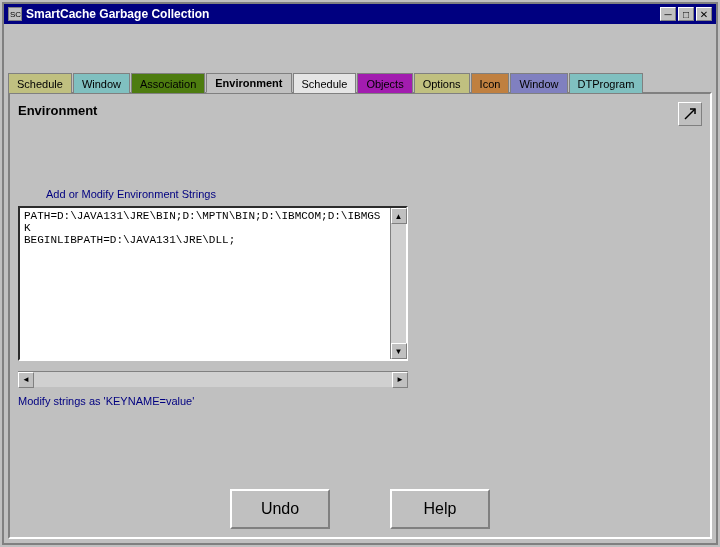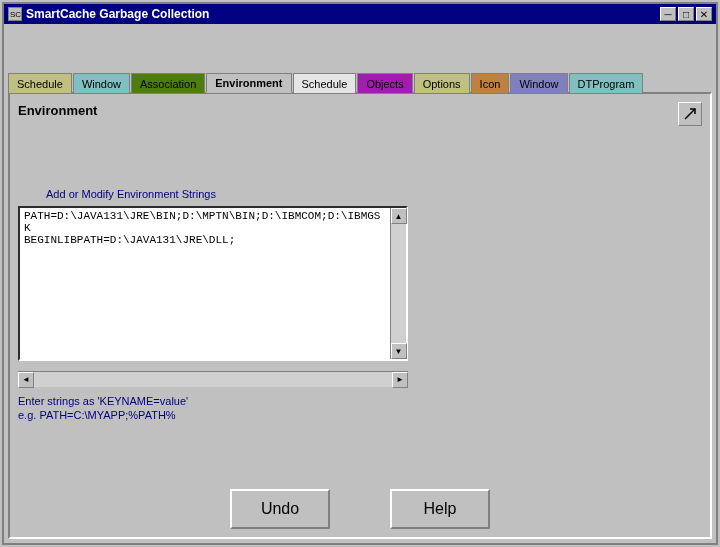--- a/index.html
+++ b/index.html
@@ -361,22 +361,21 @@
         </div>
       </div>
       <div class="scrollbar-h">
         <div class="scroll-btn-h">◄</div>
         <div class="scroll-track-h"></div>
         <div class="scroll-btn-h">►</div>
       </div>
     </div>
 
     <div style="margin-top: 8px;">
-      <div class="hint-text">Enter strings as 'KEYNAME=value'</div>
-      <div class="hint-text">e.g. PATH=C:\MYAPP;%PATH%</div>
+      <div class="hint-text">Modify strings as 'KEYNAME=value'</div>
     </div>
 
     <div class="spacer"></div>
 
     <div class="button-row">
       <button class="win-button">Undo</button>
       <button class="win-button">Help</button>
     </div>
 
   </div>

